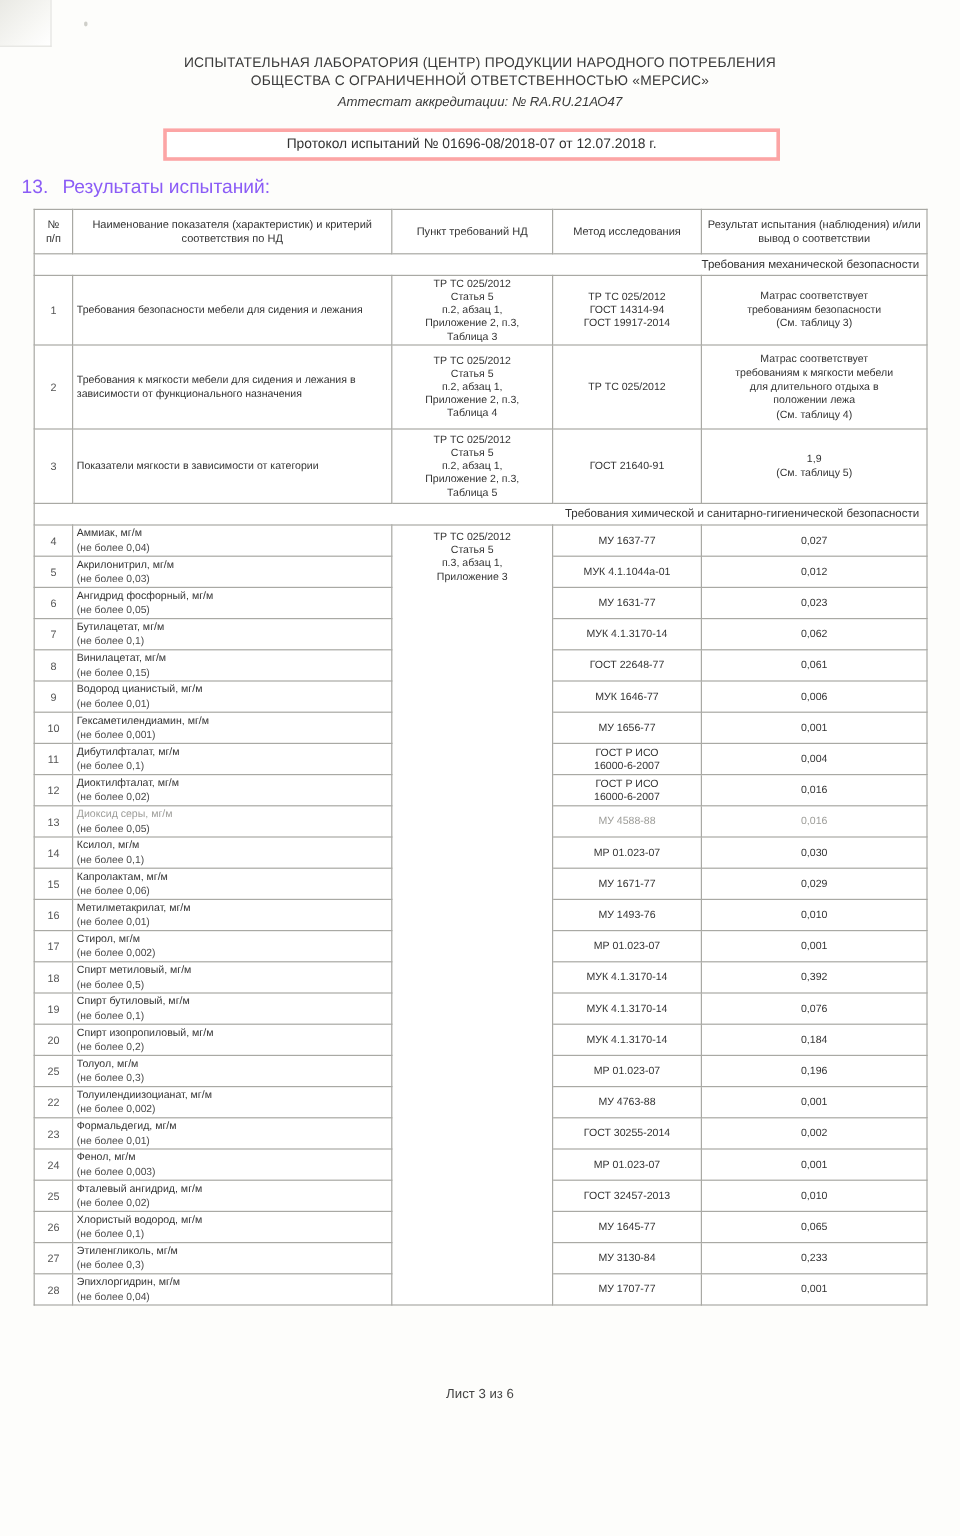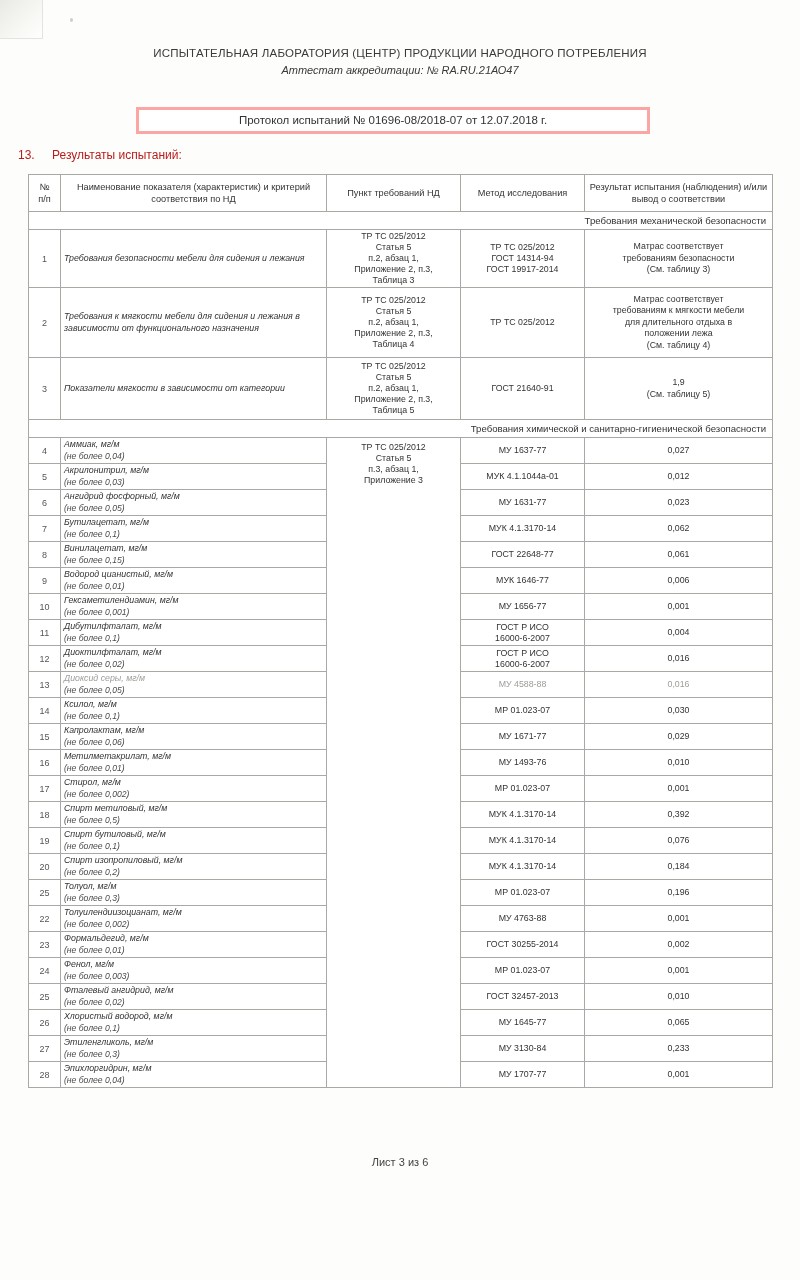--- a/index.html
+++ b/index.html
@@ -64,22 +64,22 @@
     text-align: center;
     font-size: 11.5px;
     padding: 4px 0 5px 0;
     color: #333;
     background: #fff;
   }
   .section-title {
     position: absolute;
     top: 148px;
     left: 18px;
-    font-size: 12px;
-    color: #b91c1c;
+    font-size: 16px;
+    color: #8b5cf6;
   }
   .section-title .num {
     display: inline-block;
     width: 34px;
   }
 
   table.main {
     position: absolute;
     top: 174px;
     left: 28px;
@@ -110,21 +110,20 @@
 
   td.no {
     text-align: center;
     font-size: 9px;
     color: #555;
   }
   td.name {
     font-size: 8.8px;
     line-height: 11.5px;
     padding-left: 6px;
-    font-style: italic;
   }
   td.point, td.method {
     text-align: center;
     font-size: 8.8px;
     line-height: 11px;
   }
   td.result {
     text-align: center;
     font-size: 8.8px;
     line-height: 11.5px;
@@ -161,20 +160,21 @@
 
 <div class="page">
 
   <div class="corner-fold"></div>
   <div class="speck" style="top:18px;left:70px;width:3px;height:4px;"></div>
   <div class="speck" style="top:620px;left:612px;width:2px;height:2px;"></div>
   <div class="speck" style="top:828px;left:614px;width:2px;height:2px;"></div>
 
   <div class="header">
     <div class="org-line">ИСПЫТАТЕЛЬНАЯ ЛАБОРАТОРИЯ (ЦЕНТР) ПРОДУКЦИИ НАРОДНОГО ПОТРЕБЛЕНИЯ</div>
+    <div class="org-line">ОБЩЕСТВА С ОГРАНИЧЕННОЙ ОТВЕТСТВЕННОСТЬЮ «МЕРСИС»</div>
     <div class="accred">Аттестат аккредитации: № RA.RU.21АО47</div>
   </div>
 
   <div class="protocol-box">Протокол испытаний № 01696-08/2018-07 от 12.07.2018 г.</div>
 
   <div class="section-title">
     <span class="num">13.</span><span>Результаты испытаний:</span>
   </div>
 
   <table class="main">

